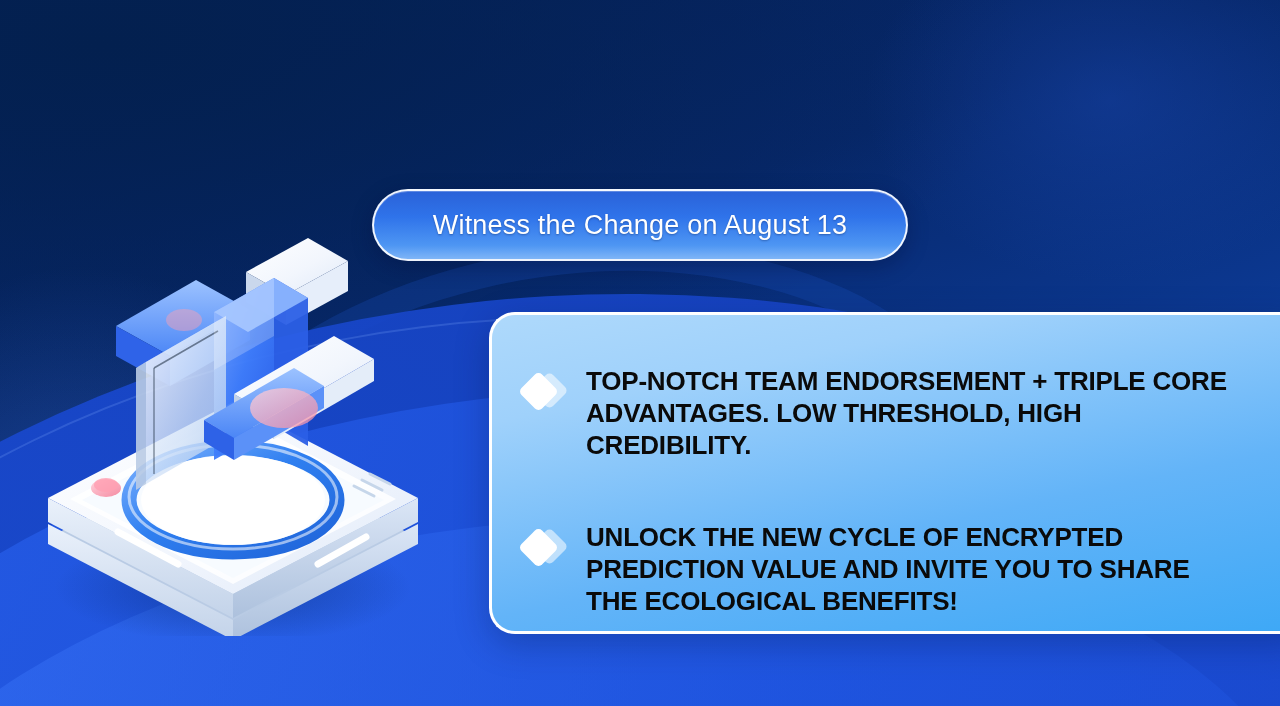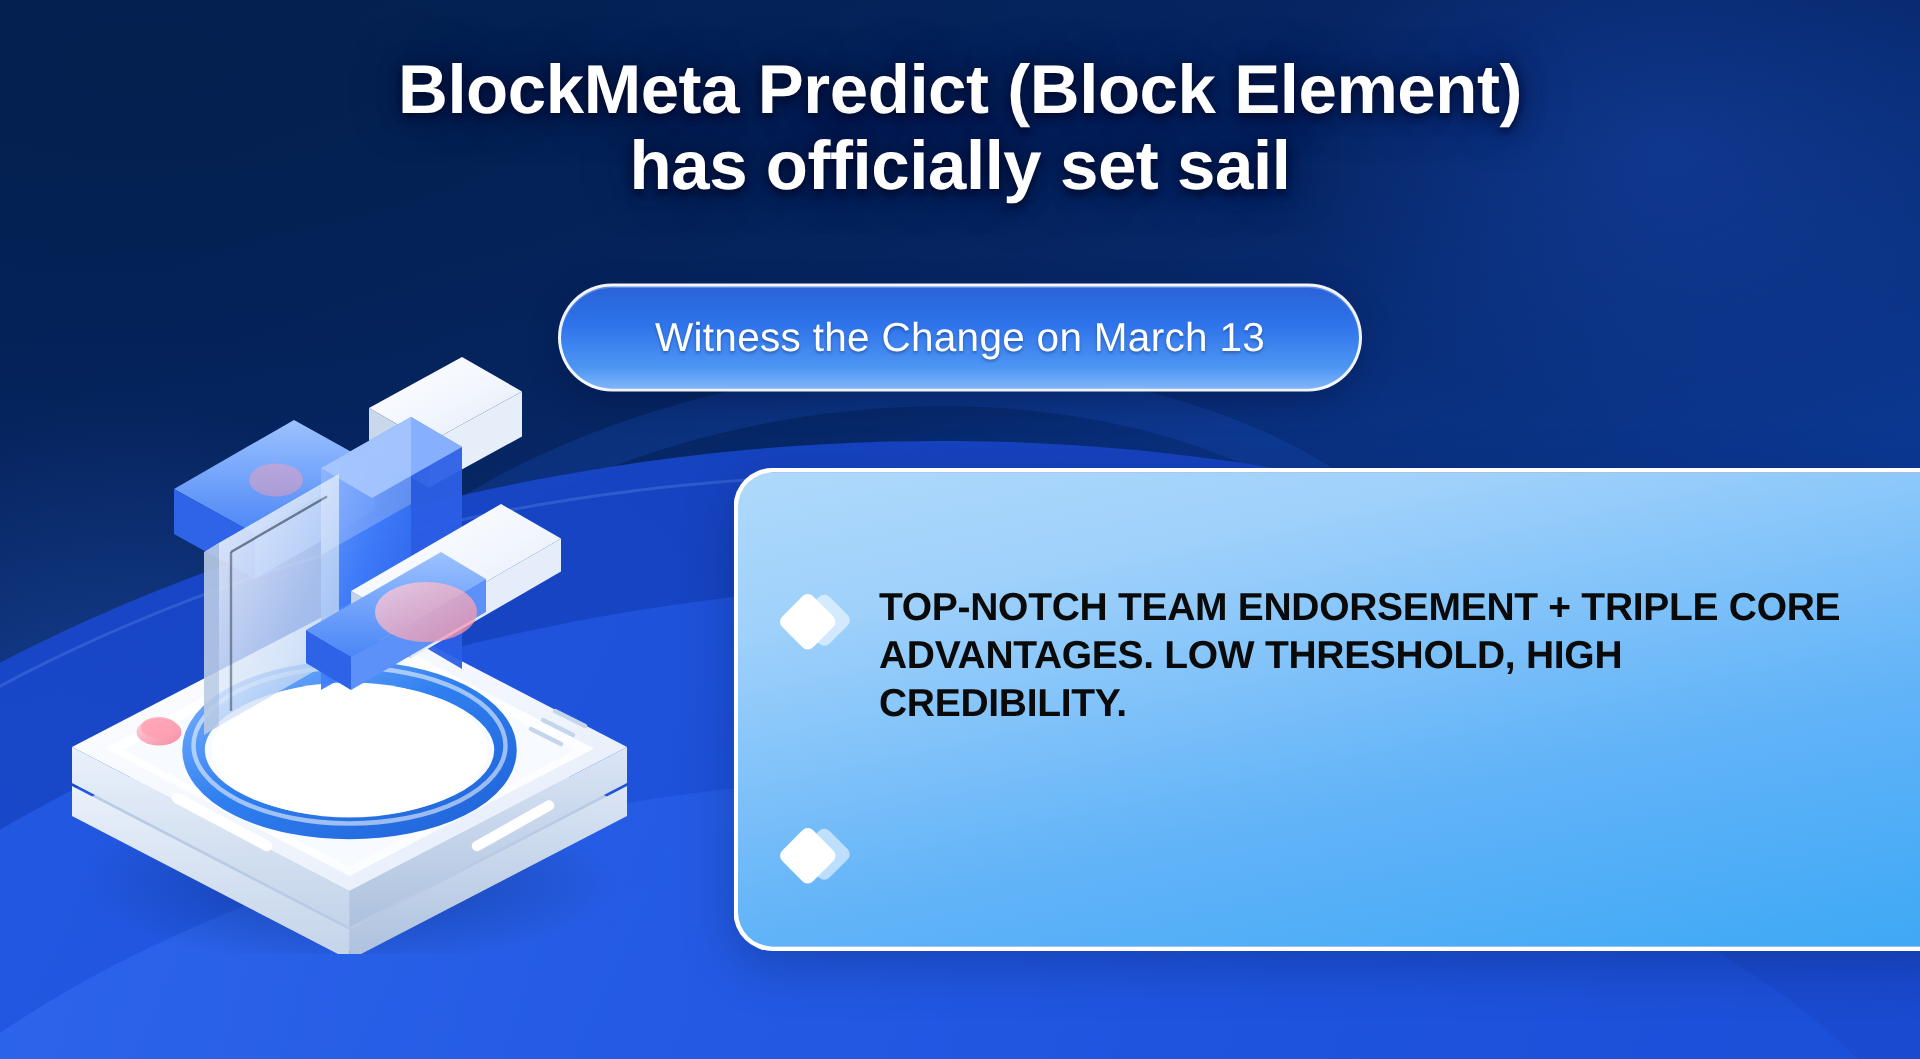--- a/index.html
+++ b/index.html
@@ -170,25 +170,23 @@
 
   <div class="swoosh sw-glow-tr"></div>
   <div class="swoosh sw-arc-left"></div>
   <div class="swoosh sw-arc-mid"></div>
   <div class="swoosh sw-ring"></div>
   <div class="swoosh sw-a"></div>
   <div class="swoosh sw-thin"></div>
   <div class="swoosh sw-b"></div>
   <div class="swoosh sw-c"></div>
 
-  <h1 id="title">BlockMeta Predict (Block Element)
-has officially set sail</h1>
 
   <div id="pill">
-    <span id="pill-label">Witness the Change on March 13</span>
+    <span id="pill-label">Witness the Change on August 13</span>
   </div>
 
   <div id="illus">
     <svg viewBox="0 0 430 420" xmlns="http://www.w3.org/2000/svg">
       <defs>
         <linearGradient id="gTop" x1="0" y1="0" x2="1" y2="1">
           <stop offset="0%" stop-color="#ffffff"></stop>
             <stop offset="55%" stop-color="#f2f6fd"></stop>
             <stop offset="100%" stop-color="#dfe9f8"></stop>
         </linearGradient>
@@ -297,17 +295,18 @@
           <span class="d-front"></span>
       </span>
       <span class="b-text">TOP-NOTCH TEAM ENDORSEMENT + TRIPLE CORE ADVANTAGES. LOW THRESHOLD, HIGH CREDIBILITY.</span>
     </div>
 
     <div class="bullet">
       <span class="dia-icon">
         <span class="d-back"></span>
           <span class="d-front"></span>
       </span>
+      <span class="b-text">UNLOCK THE NEW CYCLE OF ENCRYPTED PREDICTION VALUE AND INVITE YOU TO SHARE THE ECOLOGICAL BENEFITS!</span>
     </div>
 
   </div>
 
 </div>
 
 </body></html>

